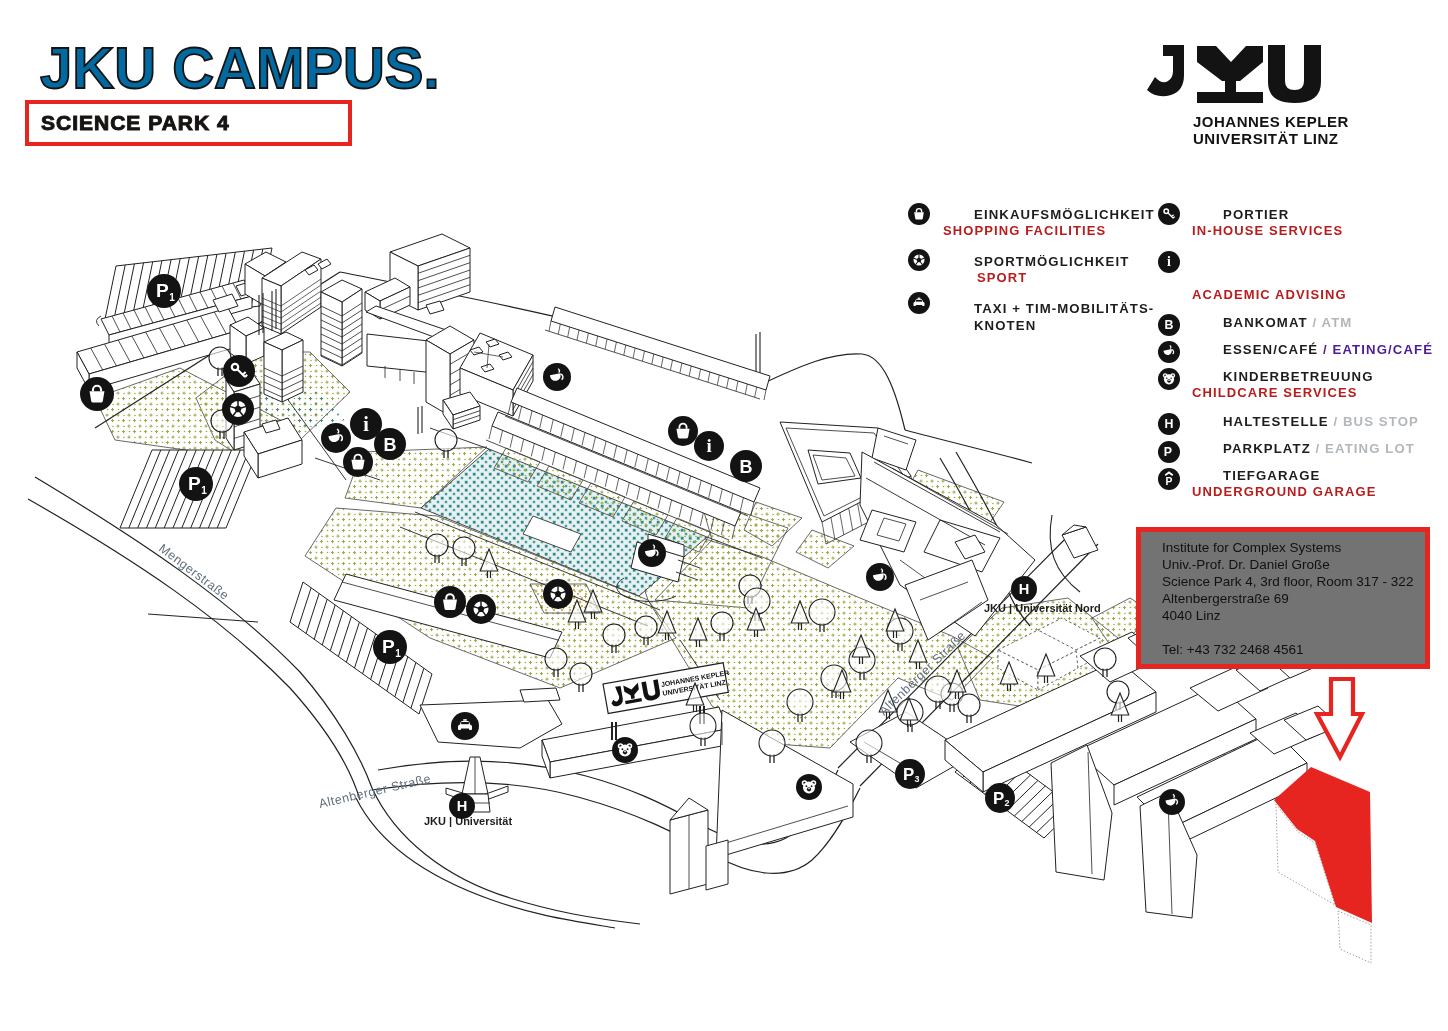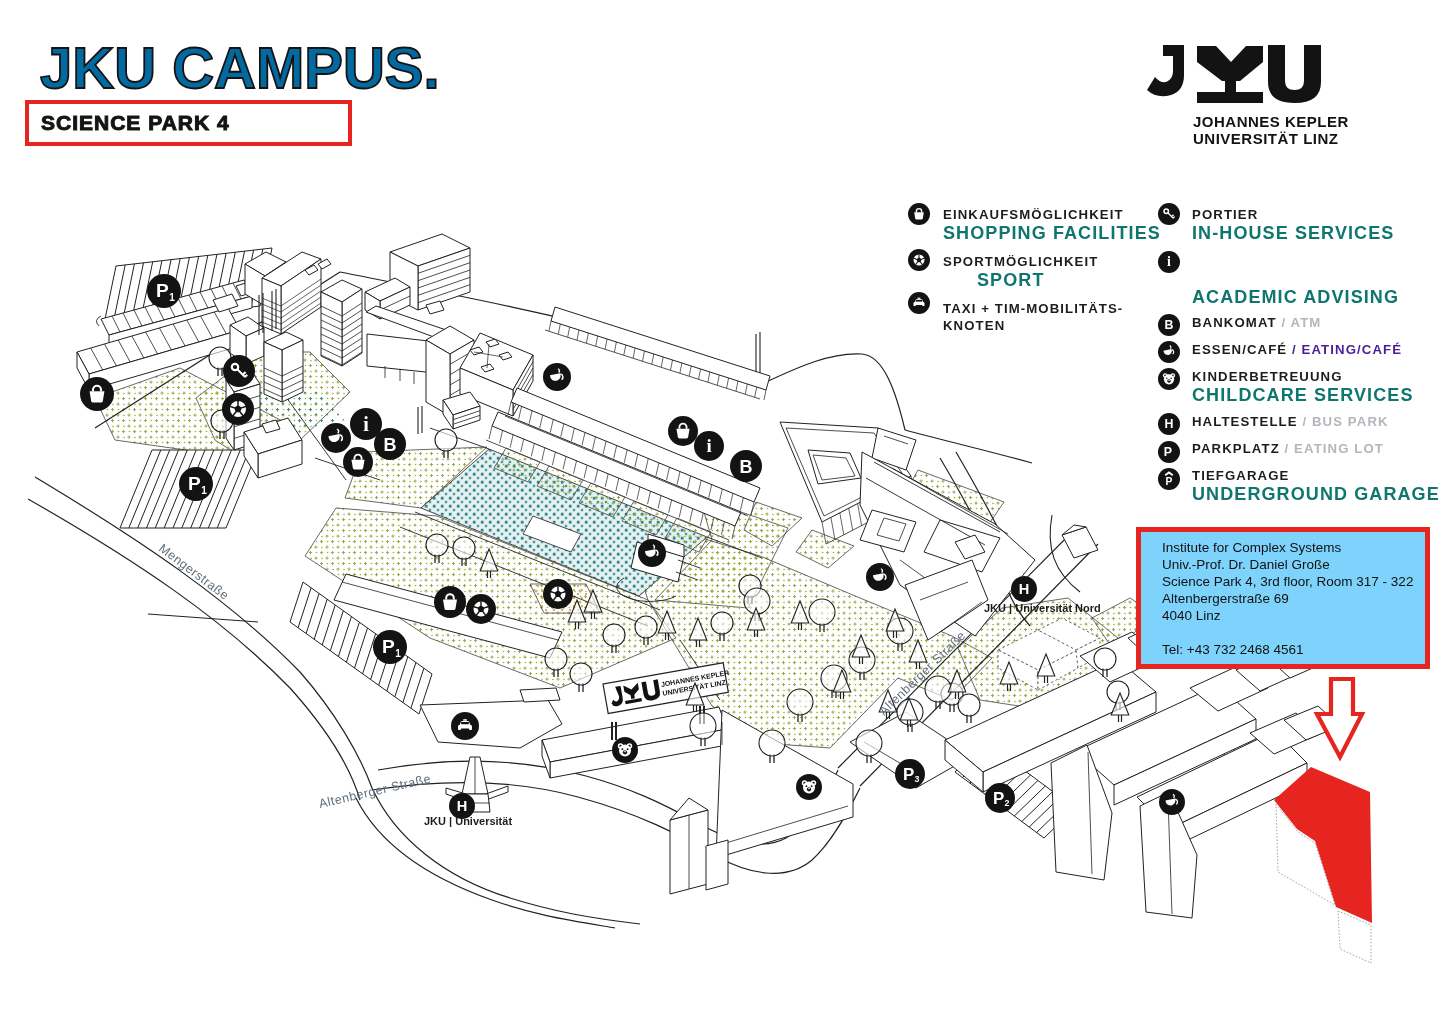--- a/index.html
+++ b/index.html
@@ -3,23 +3,23 @@
 <style>
   html,body{margin:0;padding:0;background:#fff;}
   #page{position:relative;width:1448px;height:1031px;background:#fff;overflow:hidden;
         font-family:"Liberation Sans",sans-serif;}
   .hdr{position:absolute;left:40px;top:34px;font-size:58px;font-weight:bold;color:#0369a1;
        letter-spacing:0px;-webkit-text-stroke:1.8px #161412;white-space:nowrap;}
   .spbox{position:absolute;left:25px;top:100px;width:319px;height:38px;border:4px solid #e62520;
          display:flex;align-items:center;}
   .spbox span{font-size:21px;font-weight:bold;color:#161412;letter-spacing:1px;margin-left:12px;
               -webkit-text-stroke:1px #161412;white-space:nowrap;}
-  .lg{position:absolute;font-weight:bold;color:#1d1d1b;font-size:13.2px;letter-spacing:1.1px;line-height:17px;white-space:nowrap;}
-    .lge{position:absolute;font-weight:bold;color:#0f766e;font-size:18px;letter-spacing:1.1px;white-space:nowrap;}
-  .infobox{position:absolute;left:1136px;top:527px;width:284px;height:132px;border:5px solid #e62520;background:#7dd3fc;
+  .lg{position:absolute;font-weight:bold;color:#1d1d1b;font-size:13.2px;letter-spacing:1.1px;line-height:17px;white-space:nowrap;margin-left:31px;}
+    .lge{position:absolute;font-weight:bold;color:#b91c1c;font-size:13px;letter-spacing:1.1px;white-space:nowrap;}
+  .infobox{position:absolute;left:1136px;top:527px;width:284px;height:132px;border:5px solid #e62520;background:#737373;
            font-size:13.5px;color:#111;line-height:17px;}
   .infobox div{margin:7px 0 0 21px;}
 </style></head>
 <body>
 <div id="page">
 <svg width="1448" height="1031" style="position:absolute;left:0;top:0">
 <defs>
 <pattern id="gp" width="11" height="11" patternUnits="userSpaceOnUse">
   <path d="M2.5,1 v3.2 M0.9,2.6 h3.2" stroke="#9ca93f" stroke-width="1"></path>
   <path d="M8,6.5 v3.2 M6.4,8.1 h3.2" stroke="#9ca93f" stroke-width="1"></path>
@@ -949,21 +949,21 @@
 <div class="lge" style="left:977px;top:270px">SPORT</div>
 <div class="lg" style="left:943px;top:300px">TAXI + TIM-MOBILITÄTS-<br>KNOTEN</div>
 
 <div class="lg" style="left:1192px;top:206px">PORTIER</div>
 <div class="lge" style="left:1192px;top:223px">IN-HOUSE SERVICES</div>
 <div class="lge" style="left:1192px;top:287px">ACADEMIC ADVISING</div>
 <div class="lg" style="left:1192px;top:314px">BANKOMAT <span style="color:#b2b7bc">/ ATM</span></div>
 <div class="lg" style="left:1192px;top:341px">ESSEN/CAFÉ <span style="color:#4c1d95">/ EATING/CAFÉ</span></div>
 <div class="lg" style="left:1192px;top:368px">KINDERBETREUUNG</div>
 <div class="lge" style="left:1192px;top:385px">CHILDCARE SERVICES</div>
-<div class="lg" style="left:1192px;top:413px">HALTESTELLE <span style="color:#b2b7bc">/ BUS PARK</span></div>
+<div class="lg" style="left:1192px;top:413px">HALTESTELLE <span style="color:#b2b7bc">/ BUS STOP</span></div>
 <div class="lg" style="left:1192px;top:440px">PARKPLATZ <span style="color:#b2b7bc">/ EATING LOT</span></div>
 <div class="lg" style="left:1192px;top:467px">TIEFGARAGE</div>
 <div class="lge" style="left:1192px;top:484px">UNDERGROUND GARAGE</div>
 
 <div class="infobox">
       <div>
 Institute for Complex Systems<br>
 Univ.-Prof. Dr. Daniel Große<br>
 Science Park 4, 3rd floor, Room 317 - 322<br>
 Altenbergerstraße 69<br>

